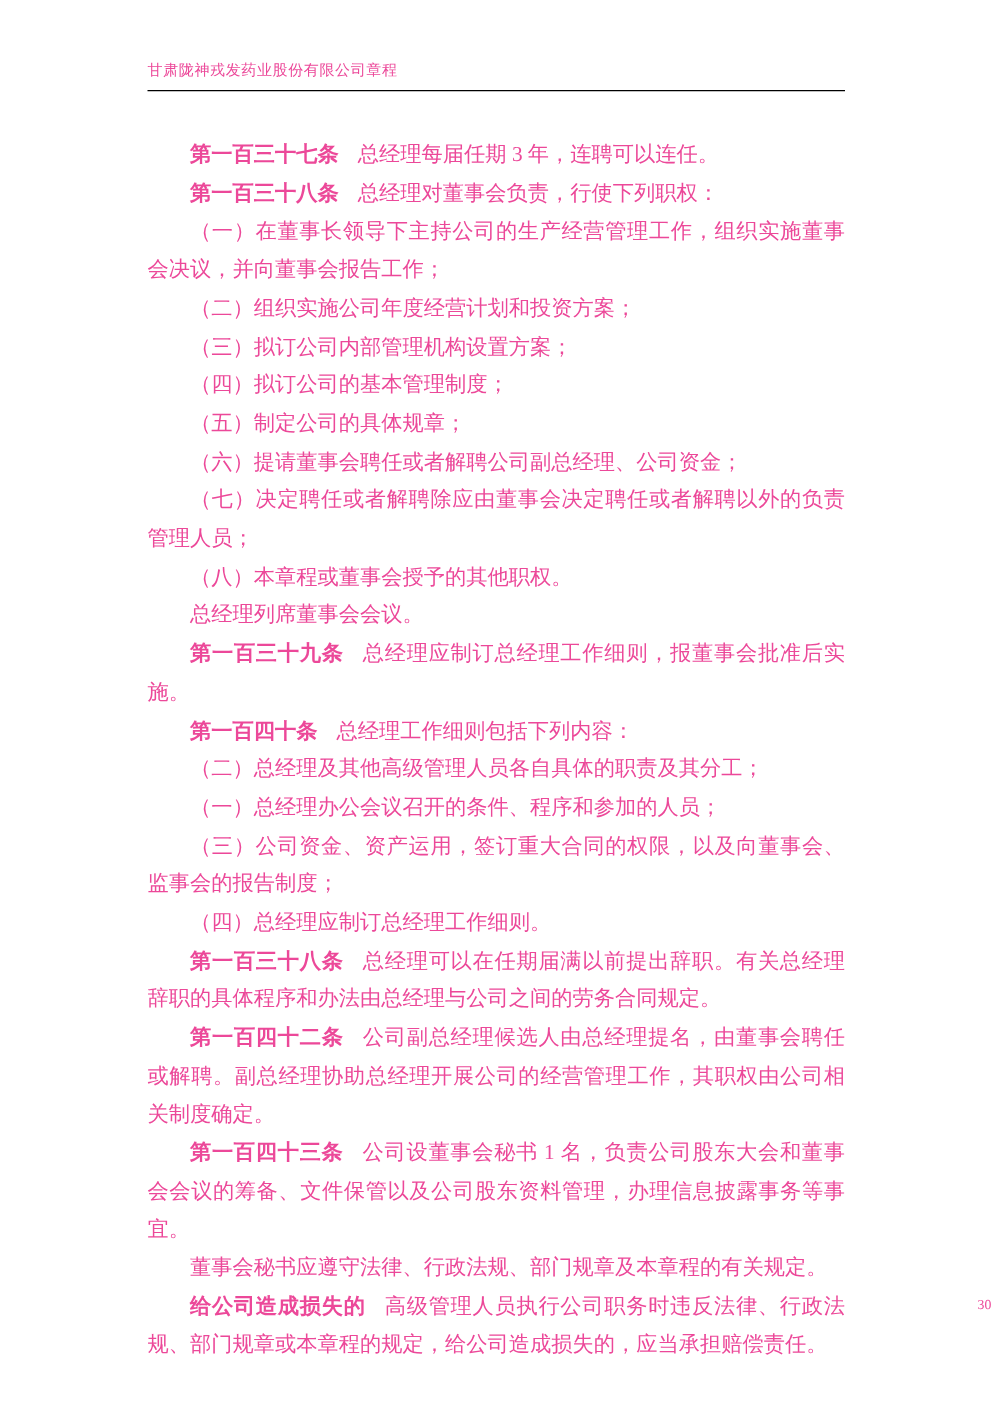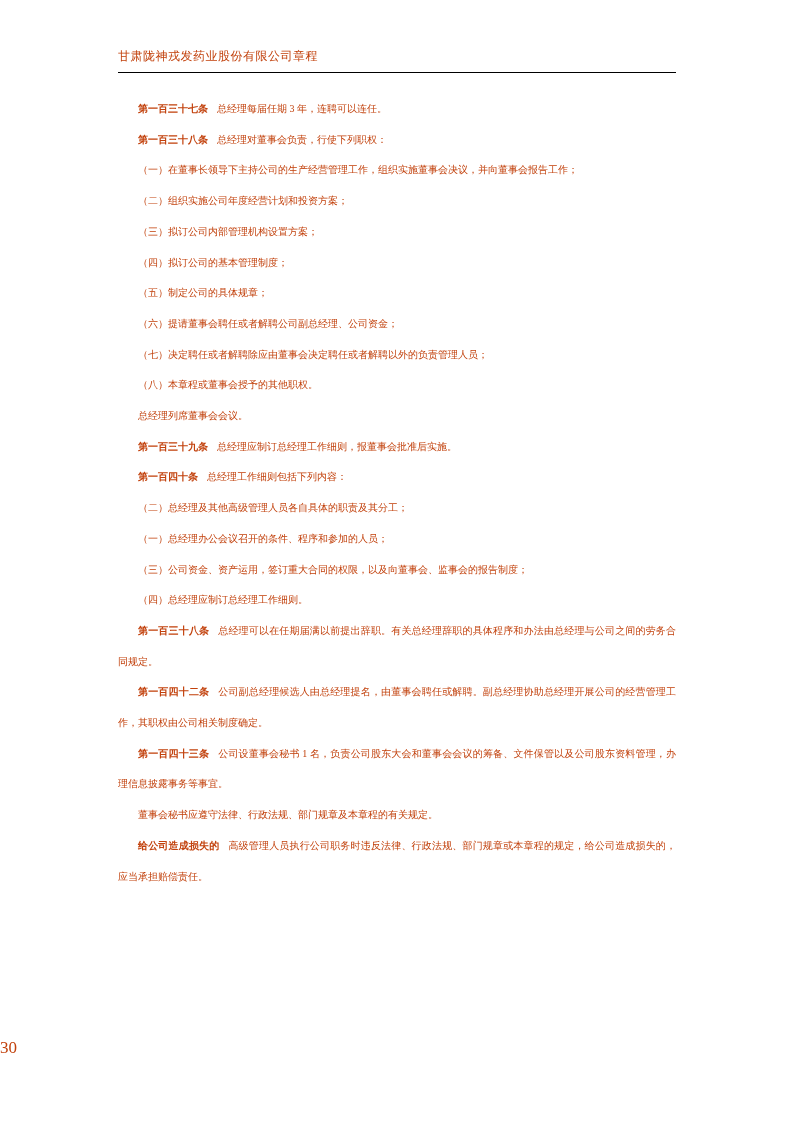--- a/index.html
+++ b/index.html
@@ -7,58 +7,58 @@
     padding: 0;
     background: #ffffff;
   }
   .page {
     position: relative;
     width: 793px;
     height: 1122px;
     background: #ffffff;
     overflow: hidden;
     font-family: "Liberation Serif", "DejaVu Serif", serif;
-    color: #c2410c;
+    color: #ec4899;
   }
   .header {
     position: absolute;
     left: 118px;
     top: 48px;
     width: 558px;
     border-bottom: 1.5px solid #000000;
     padding-bottom: 7px;
     font-size: 12px;
     letter-spacing: 0.5px;
   }
   .content {
     position: absolute;
     left: 118px;
-    top: 94px;
+    top: 109px;
     width: 558px;
-    font-size: 10px;
+    font-size: 17px;
     line-height: 30.7px;
     text-align: justify;
     text-justify: inter-ideograph;
   }
   .para {
     margin: 0;
     padding: 0;
     text-indent: 2em;
   }
   .article-no {
     font-weight: bold;
     margin-right: 0.9em;
   }
   .footer {
     position: absolute;
     left: 0;
     right: 0;
     top: 1038px;
-    text-align: left;
-    font-size: 17px;
+    text-align: right;
+    font-size: 11px;
   }
 </style>
 </head>
 <body>
 
 <div class="page">
 
   <div class="header">
     <span>甘肃陇神戎发药业股份有限公司章程</span>
   </div>

